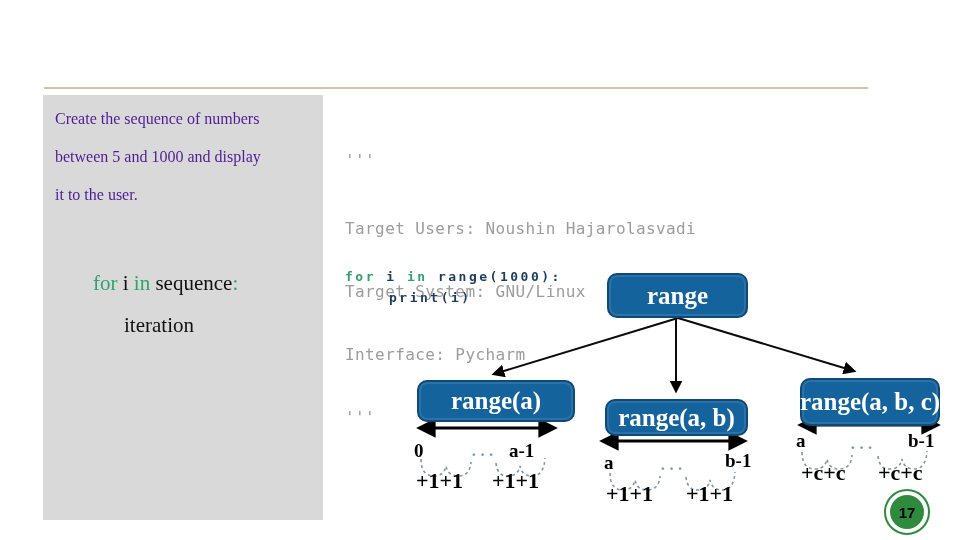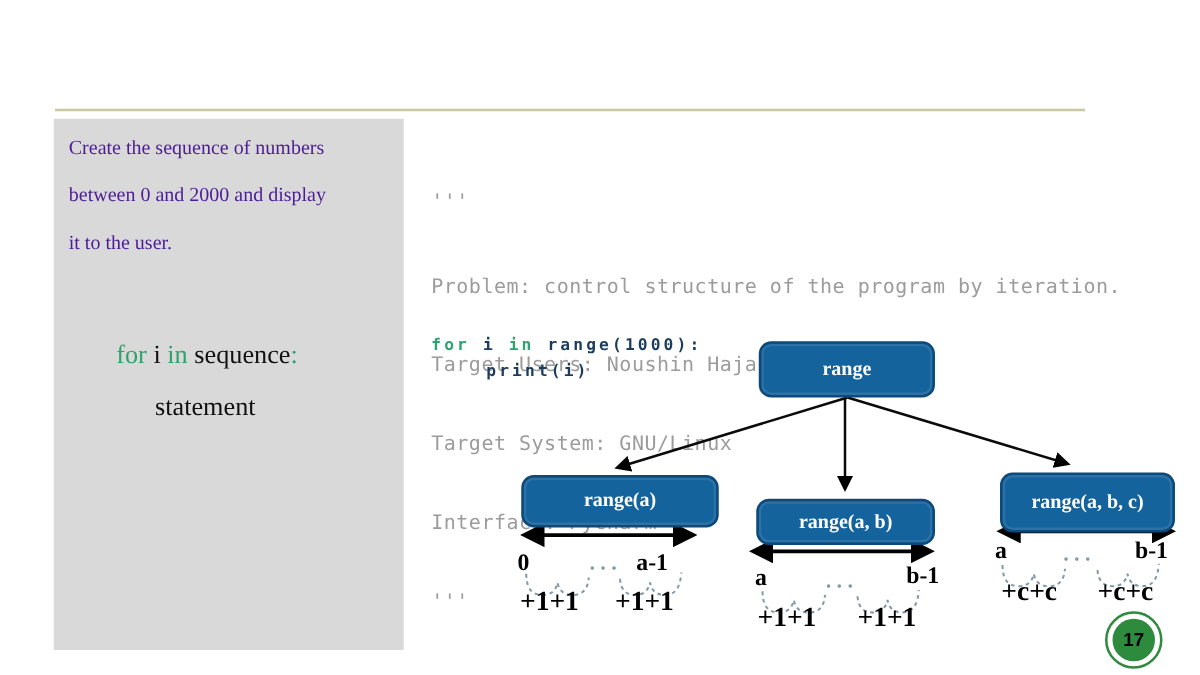--- a/index.html
+++ b/index.html
@@ -22,21 +22,21 @@
   .mono{font-family:"DejaVu Sans Mono","Liberation Mono",monospace;}
   .docstring{left:345px;top:108px;font-size:16px;line-height:21px;letter-spacing:0.4px;
              color:var(--comment-gray);white-space:pre;}
   .docstring div:first-child{margin-bottom:5px;}
   .codeline{font-size:13px;letter-spacing:2.5px;font-weight:bold;color:var(--code-navy);white-space:pre;}
   .codeline .kw{color:var(--keyword-green);}
   .code1{left:345px;top:269px;}
   .code2{left:389px;top:290px;}
   .nodebox{background:var(--box-blue);border:2px solid #0d4a7a;border-radius:10px;
            box-shadow:inset 0 0 0 2px rgba(255,255,255,0.10);
-           color:#fff;font-weight:bold;font-size:16px;display:flex;align-items:center;justify-content:center;
+           color:#fff;font-weight:bold;font-size:25px;display:flex;align-items:center;justify-content:center;
            box-sizing:border-box;white-space:nowrap;}
   .seq-label{font-weight:bold;font-size:19px;color:#000;white-space:nowrap;}
   .inc-label{font-weight:bold;font-size:22px;color:#000;white-space:nowrap;}
   .dots{font-weight:bold;font-size:17px;letter-spacing:3px;color:var(--arc-slate);white-space:nowrap;}
   svg.overlay{position:absolute;left:0;top:0;pointer-events:none;}
   .tree-arrow{stroke:#0b0b0b;stroke-width:2;fill:none;}
   .dbl-arrow{stroke:#000;stroke-width:3;fill:none;}
   .arc{stroke:var(--arc-slate);stroke-width:1.6;fill:none;stroke-dasharray:3 3;}
   .badge-outer{left:884px;top:489px;width:46px;height:46px;border-radius:50%;
                border:2px solid var(--badge-green);background:#fff;box-sizing:border-box;
@@ -48,30 +48,29 @@
 </head>
 <body>
 
 <div class="slide">
 
   <div class="abs rule"></div>
 
   <div class="abs panel">
     <div class="desc">
       <div>Create the sequence of numbers</div>
-      <div>between 0 and 2000 and display</div>
+      <div>between 5 and 1000 and display</div>
       <div>it to the user.</div>
     </div>
     <div class="pseudo"><span class="kw">for</span><span> i </span><span class="kw">in</span><span> sequence</span><span class="kw">:</span></div>
-    <div class="stmt">statement</div>
+    <div class="stmt">iteration</div>
   </div>
 
   <div class="abs mono docstring">
     <div>'''</div>
-    <div>Problem: control structure of the program by iteration.</div>
     <div>Target Users: Noushin Hajarolasvadi</div>
     <div>Target System: GNU/Linux</div>
     <div>Interface: Pycharm</div>
     <div>'''</div>
   </div>
 
   <div class="abs mono codeline code1"><span class="kw">for</span><span> i </span><span class="kw">in</span><span> range(1000):</span></div>
   <div class="abs mono codeline code2">print(i)</div>
 
   <svg class="overlay" width="960" height="540" viewBox="0 0 960 540">

